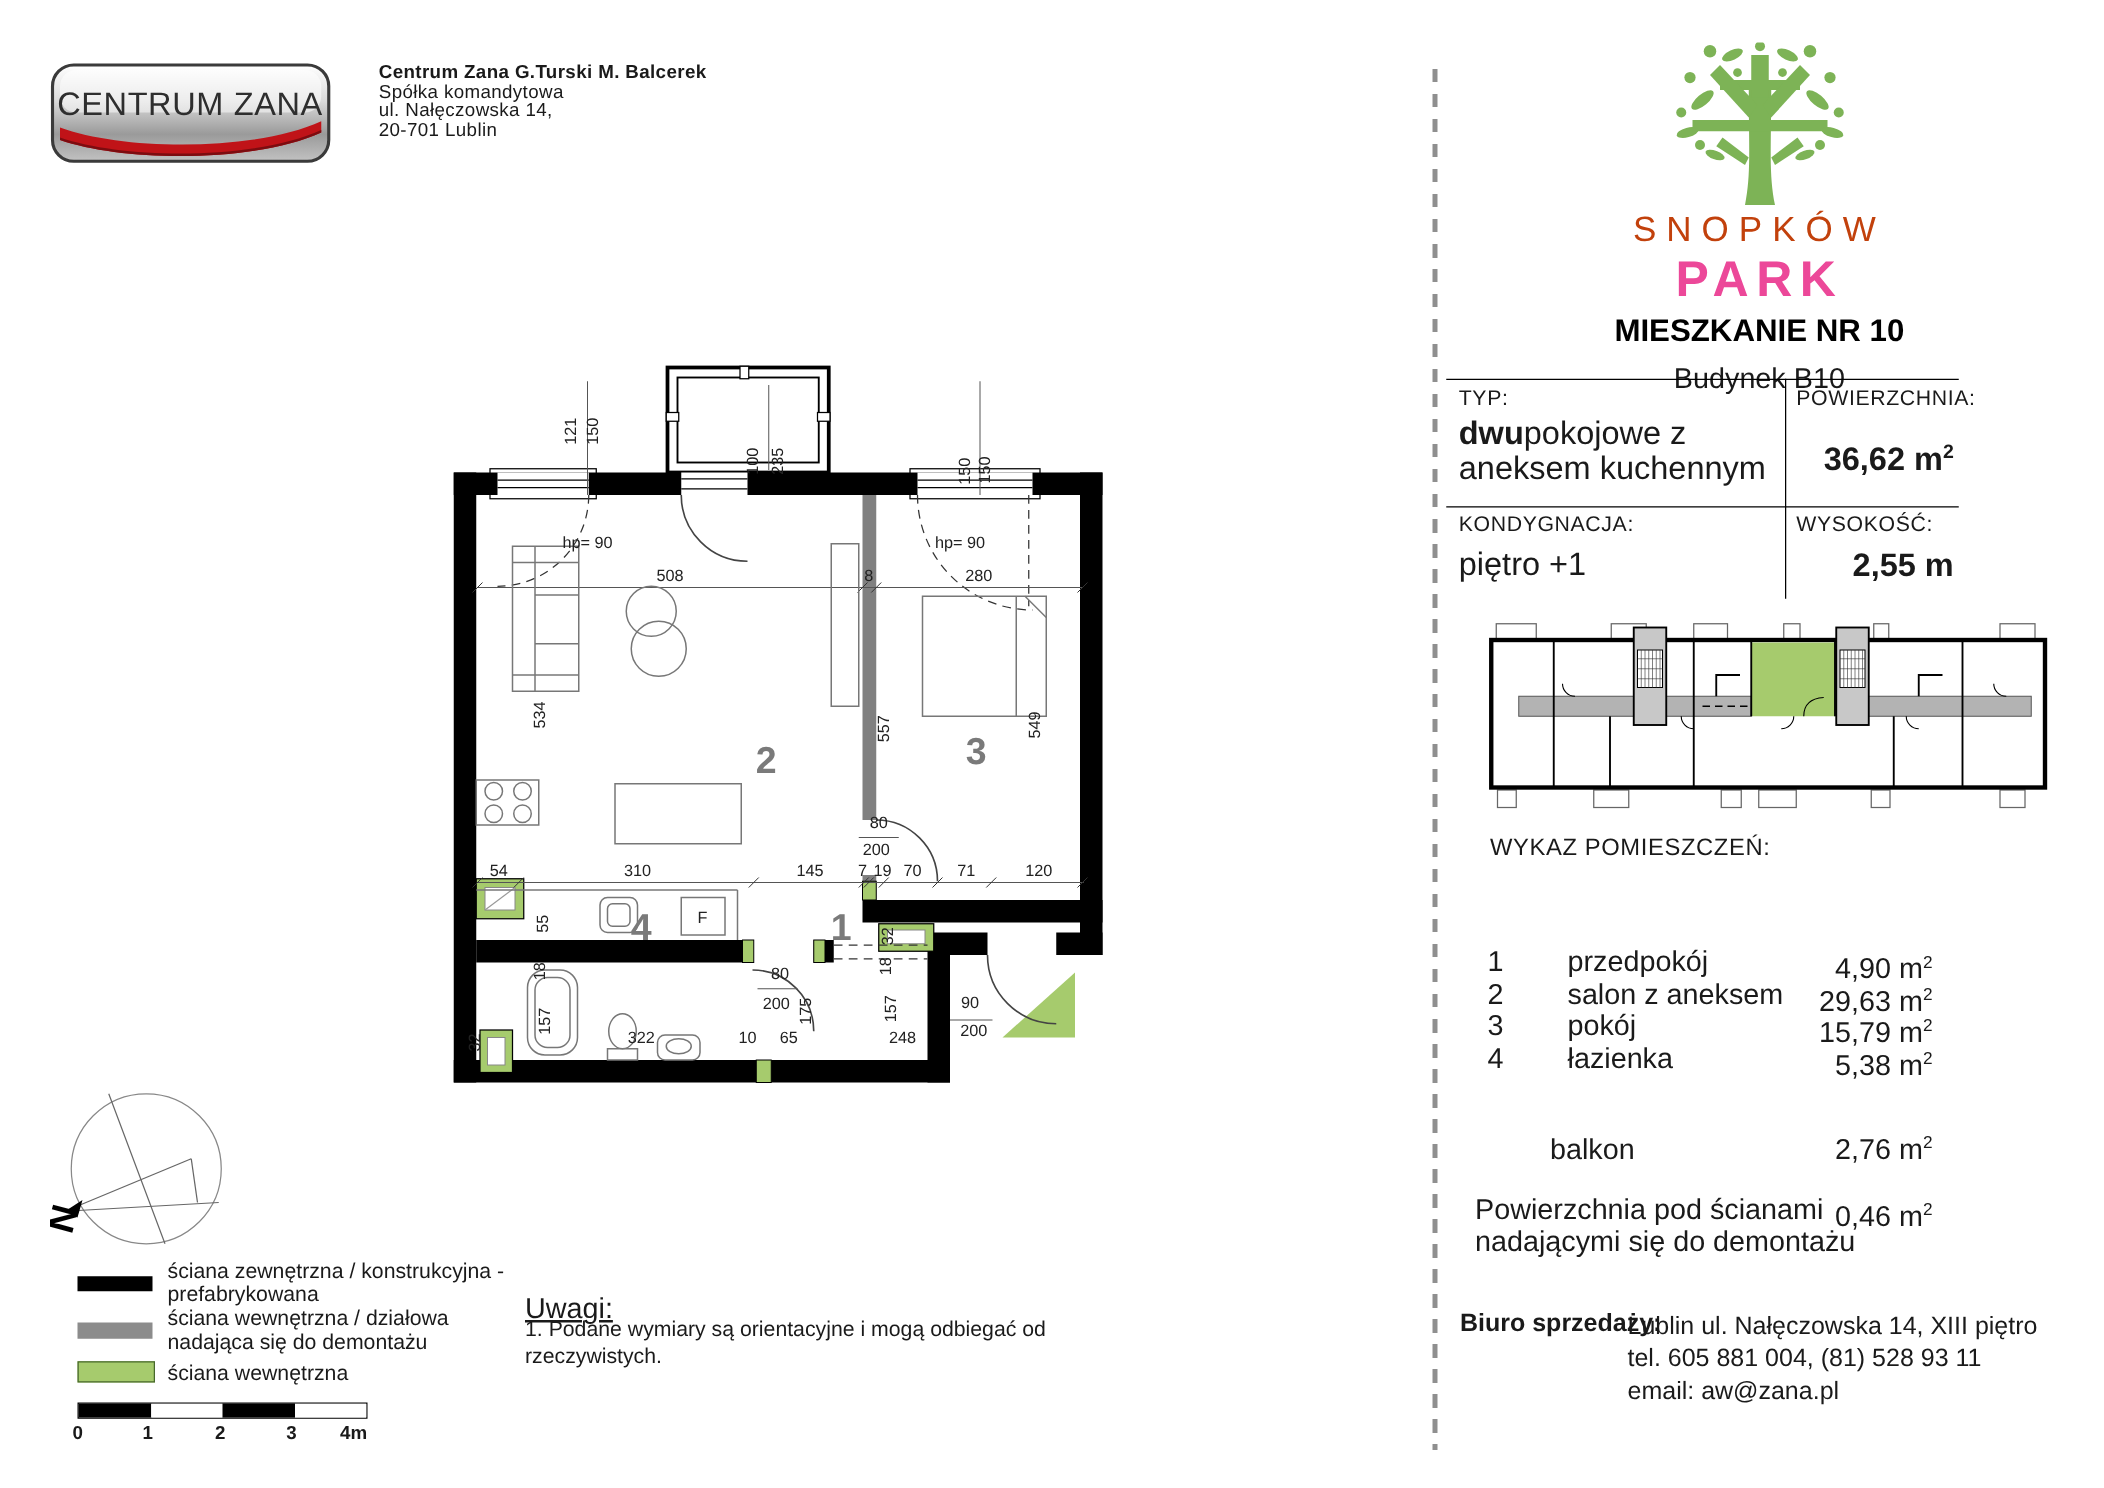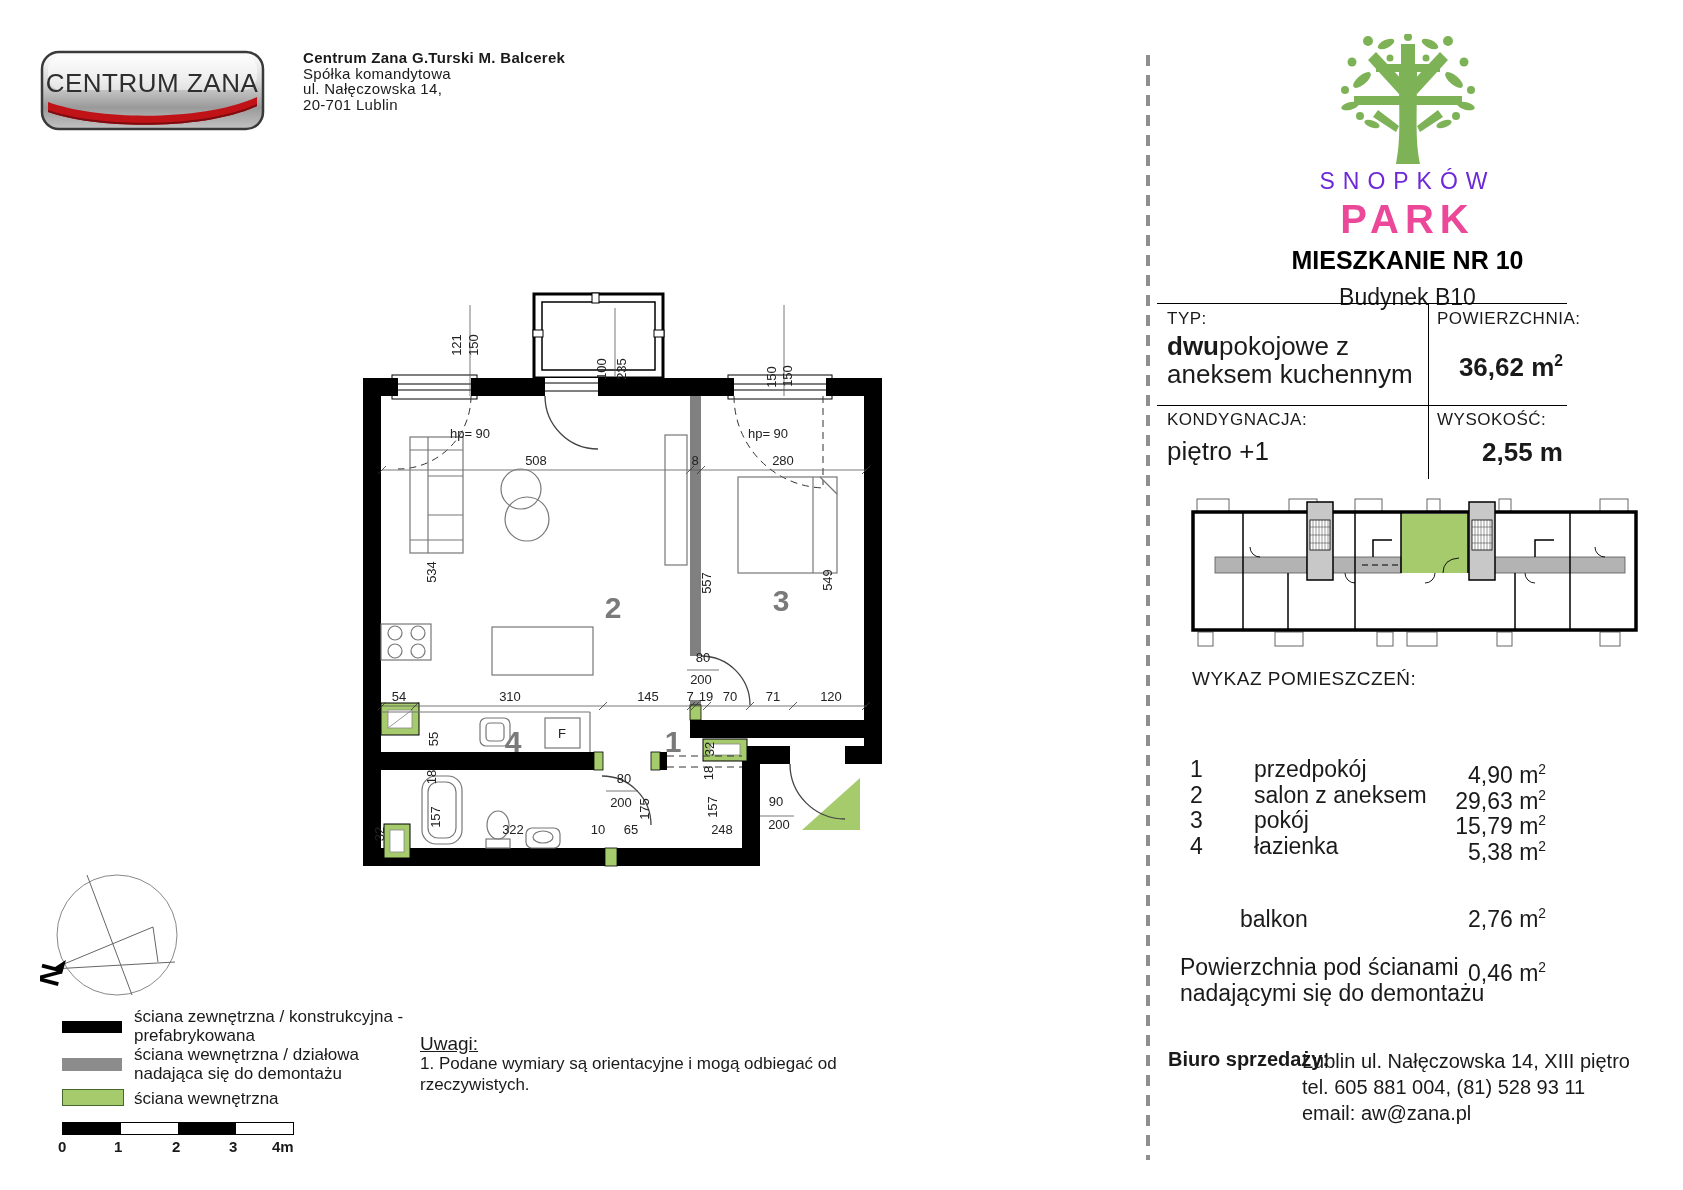--- a/index.html
+++ b/index.html
@@ -7,21 +7,21 @@
         font-family:"Liberation Sans",sans-serif;color:#1a1a1a;}
   .abs{position:absolute;}
   
   .company{left:303px;top:50px;font-size:15px;line-height:15.5px;letter-spacing:.3px;}
   .company .b{font-weight:bold;}
   
   .divider{left:1146px;top:55px;width:4px;height:1105px;
     background:repeating-linear-gradient(to bottom,#8f8f8f 0 11px,transparent 11px 20px);}
   
   .brandblock{left:1150px;top:168px;width:515px;text-align:center;}
-  .estate{font-size:23px;letter-spacing:8px;color:#6d28d9;}
+  .estate{font-size:28px;letter-spacing:8px;color:#c2410c;}
   .park{font-size:40px;font-weight:bold;letter-spacing:6px;color:#ec4899;margin-top:2px;}
   .apt{font-size:25px;font-weight:bold;color:#000;margin-top:4px;}
   .bldg{font-size:23px;margin-top:9px;}
   
   .hline{background:#000;height:1px;}
   .vline{background:#000;width:1px;}
   .speclabel{font-size:17px;letter-spacing:.5px;}
   .specvalue{font-size:26px;line-height:28px;}
   .specvalue .b,.bold{font-weight:bold;}
   .right-val{font-size:26px;font-weight:bold;text-align:right;width:175px;}
@@ -42,21 +42,21 @@
   .contact-lines{left:1302px;top:1048px;font-size:20px;line-height:26px;}
   
   .legswatch{width:60px;}
   .leglabel{left:134px;font-size:17px;line-height:19px;width:300px;}
   
   .scalebar{left:62px;top:1122px;width:230px;height:11px;border:1px solid #000;display:flex;}
   .scalebar span{flex:1;}
   .sb-b{background:#000;} .sb-w{background:#fff;}
   .sb-lbl{top:1138px;font-size:15px;font-weight:bold;}
   
-  .uwagi-title{left:420px;top:1033px;font-size:19px;text-decoration:underline;}
+  .uwagi-title{left:420px;top:1033px;font-size:23px;text-decoration:underline;}
   .uwagi-line{font-size:17px;}
   
   .dim{font-size:13px;fill:#222;text-anchor:middle;font-family:"Liberation Sans",sans-serif;}
   .roomnum{font-size:30px;font-weight:bold;fill:#7a7a7a;text-anchor:middle;font-family:"Liberation Sans",sans-serif;}
   .logo-txt{font-size:26px;letter-spacing:.5px;fill:#2e2e2e;font-family:"Liberation Sans",sans-serif;}
 </style>
 </head>
 <body>
 
 <div class="page">

